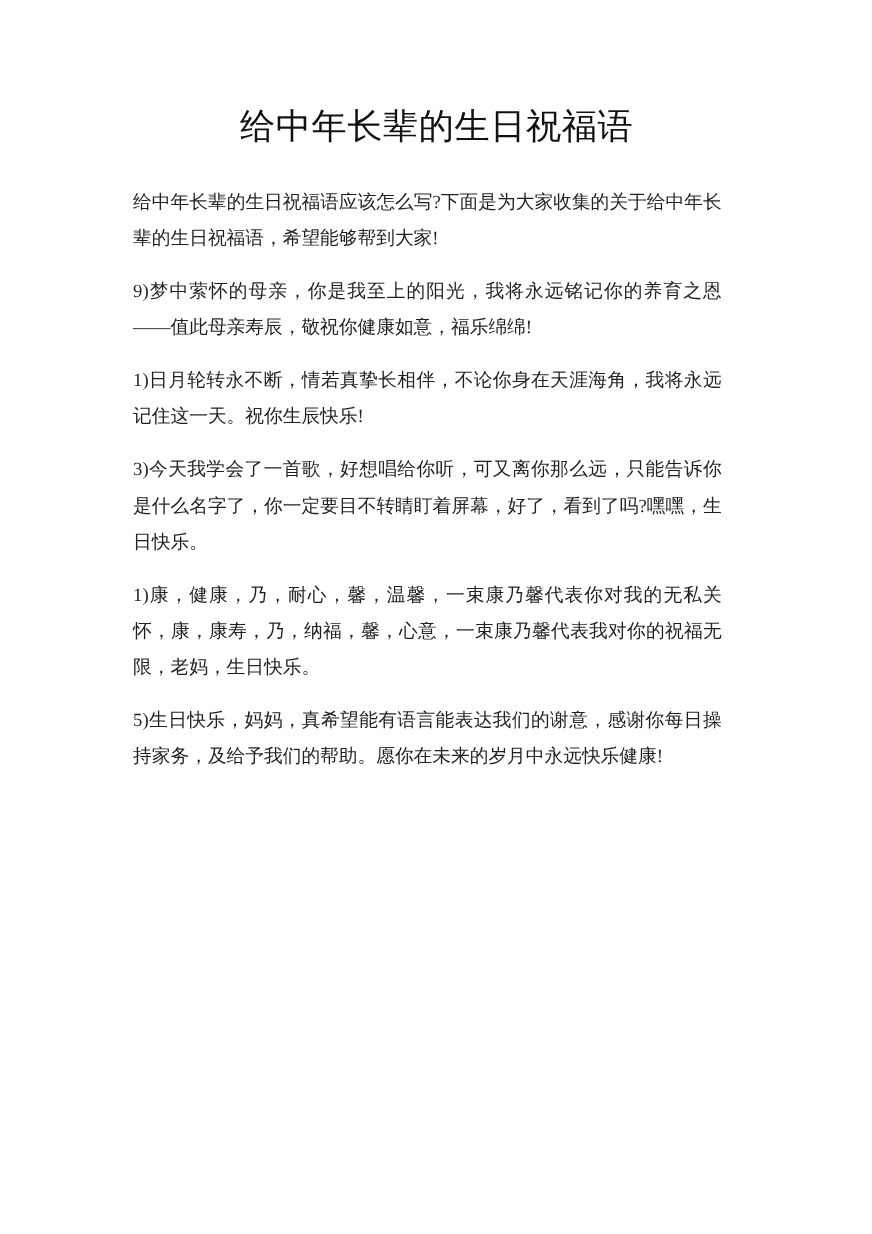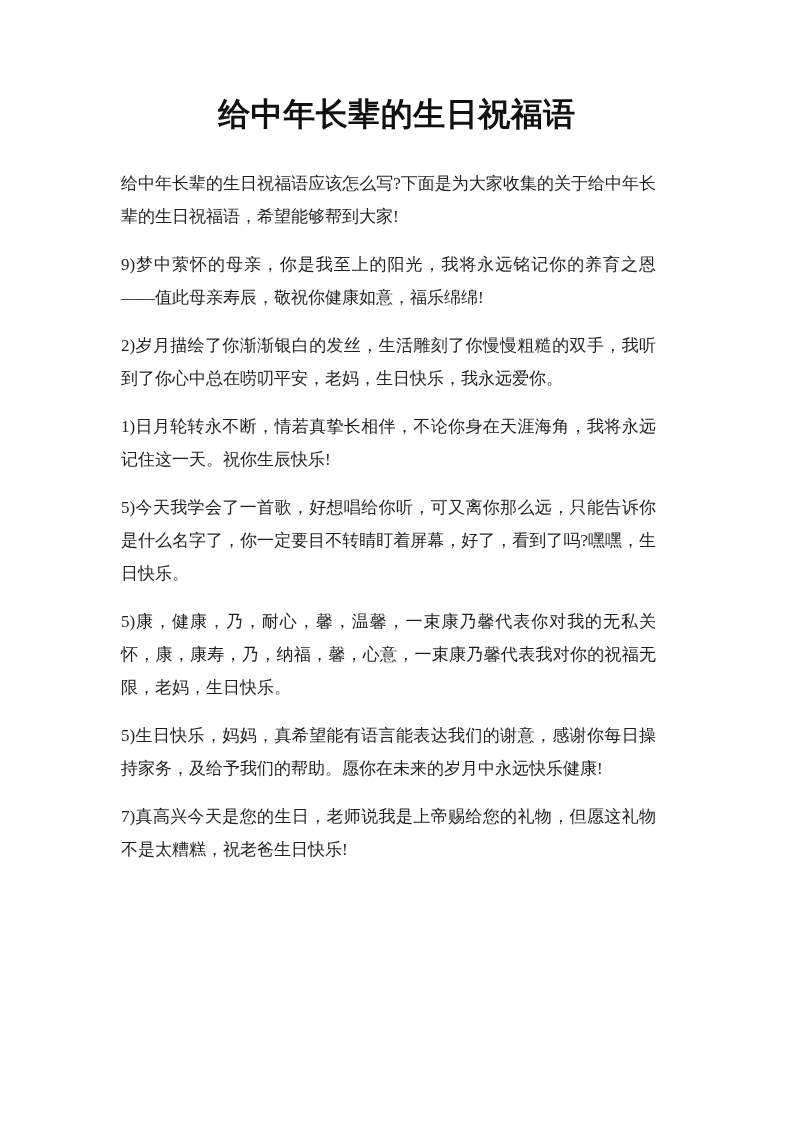--- a/index.html
+++ b/index.html
@@ -18,21 +18,21 @@
     box-sizing: border-box;
     width: 793px;
     height: 1122px;
     padding: 0 120px 0 121px;
     background: #ffffff;
   }
   .doc-title {
     margin: 93px 0 0 0;
     font-size: 32px;
     line-height: 42px;
-    font-weight: bold;
+    font-weight: normal;
     text-align: center;
     letter-spacing: 0.5px;
     color: #111111;
   }
   .doc-body {
     margin-top: 32px;
   }
   .para {
     margin: 0 17px 15px 0;
     font-size: 17px;
@@ -47,26 +47,24 @@
 <body>
 
 <div class="page">
   <h1 class="doc-title">给中年长辈的生日祝福语</h1>
 
   <div class="doc-body">
     <p class="para">给中年长辈的生日祝福语应该怎么写?下面是为大家收集的关于给中年长辈的生日祝福语，希望能够帮到大家!</p>
 
     <p class="para">9)梦中萦怀的母亲，你是我至上的阳光，我将永远铭记你的养育之恩——值此母亲寿辰，敬祝你健康如意，福乐绵绵!</p>
 
-    <p class="para">2)岁月描绘了你渐渐银白的发丝，生活雕刻了你慢慢粗糙的双手，我听到了你心中总在唠叨平安，老妈，生日快乐，我永远爱你。</p>
 
     <p class="para">1)日月轮转永不断，情若真挚长相伴，不论你身在天涯海角，我将永远记住这一天。祝你生辰快乐!</p>
 
-    <p class="para">5)今天我学会了一首歌，好想唱给你听，可又离你那么远，只能告诉你是什么名字了，你一定要目不转睛盯着屏幕，好了，看到了吗?嘿嘿，生日快乐。</p>
+    <p class="para">3)今天我学会了一首歌，好想唱给你听，可又离你那么远，只能告诉你是什么名字了，你一定要目不转睛盯着屏幕，好了，看到了吗?嘿嘿，生日快乐。</p>
 
-    <p class="para">5)康，健康，乃，耐心，馨，温馨，一束康乃馨代表你对我的无私关怀，康，康寿，乃，纳福，馨，心意，一束康乃馨代表我对你的祝福无限，老妈，生日快乐。</p>
+    <p class="para">1)康，健康，乃，耐心，馨，温馨，一束康乃馨代表你对我的无私关怀，康，康寿，乃，纳福，馨，心意，一束康乃馨代表我对你的祝福无限，老妈，生日快乐。</p>
 
     <p class="para">5)生日快乐，妈妈，真希望能有语言能表达我们的谢意，感谢你每日操持家务，及给予我们的帮助。愿你在未来的岁月中永远快乐健康!</p>
 
-    <p class="para">7)真高兴今天是您的生日，老师说我是上帝赐给您的礼物，但愿这礼物不是太糟糕，祝老爸生日快乐!</p>
 
   </div>
 </div>
 
 </body></html>

